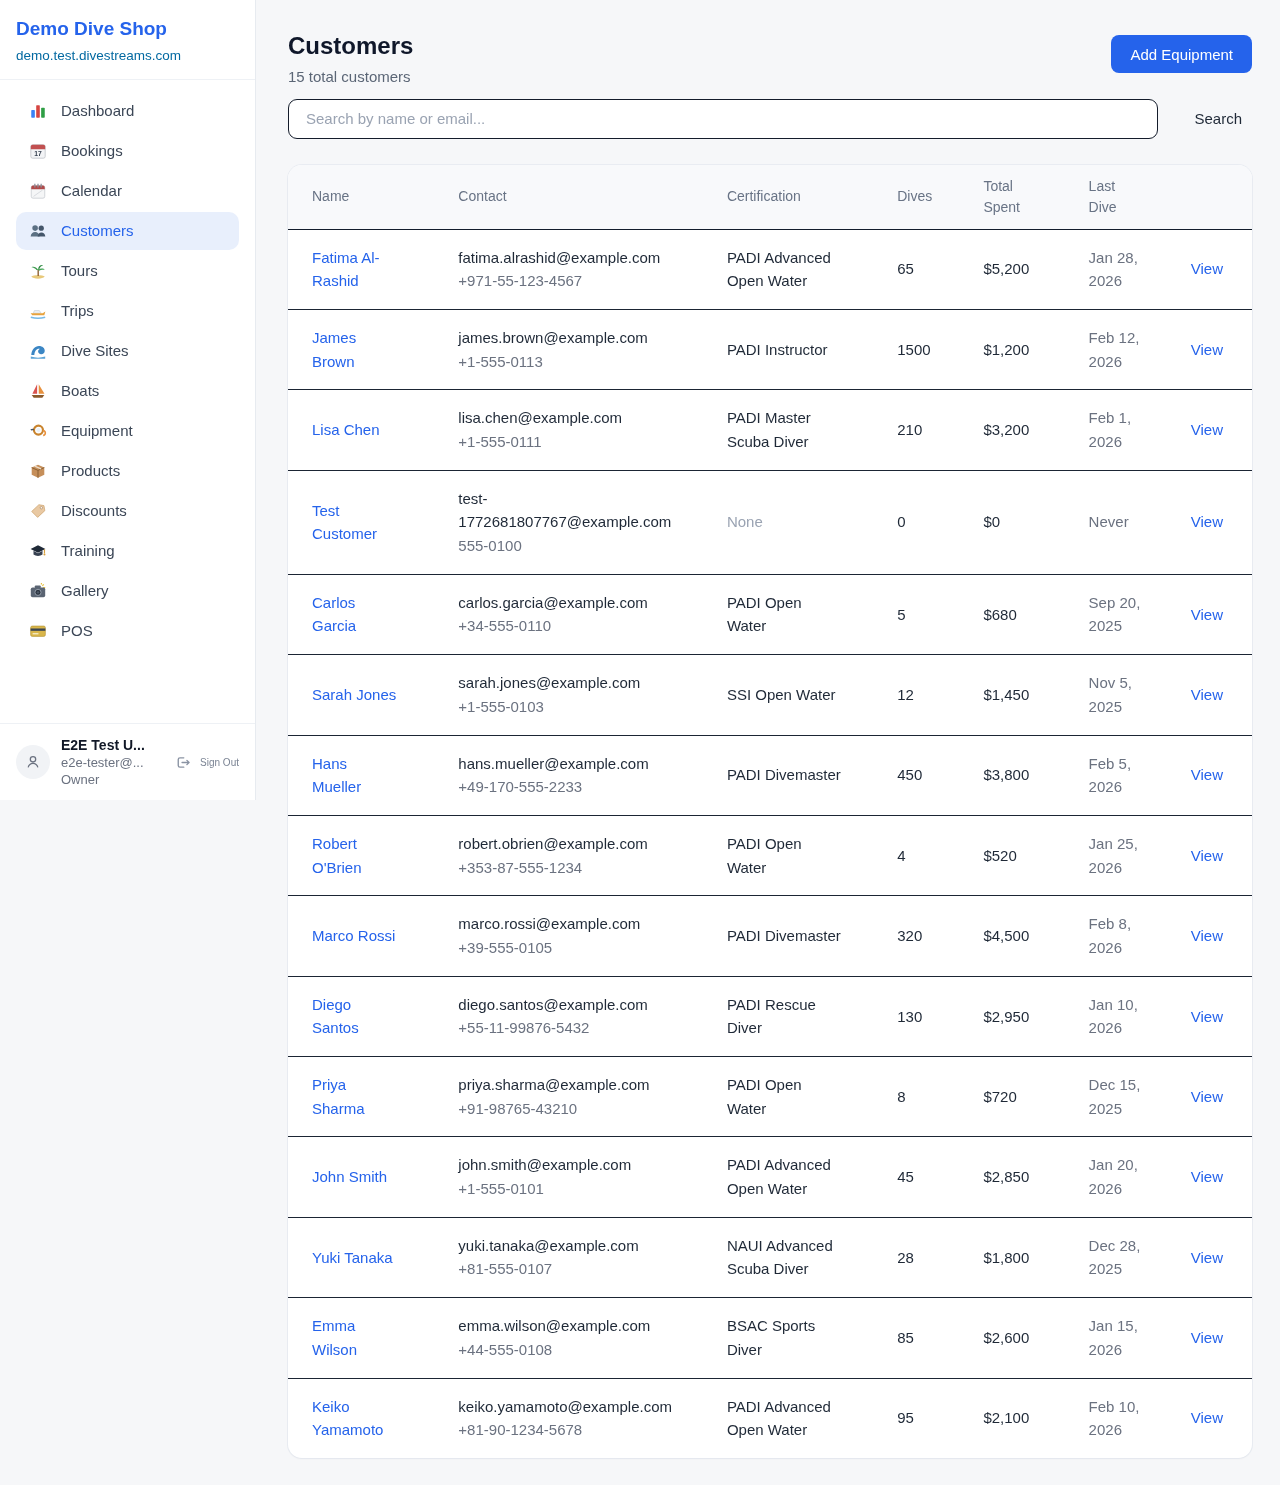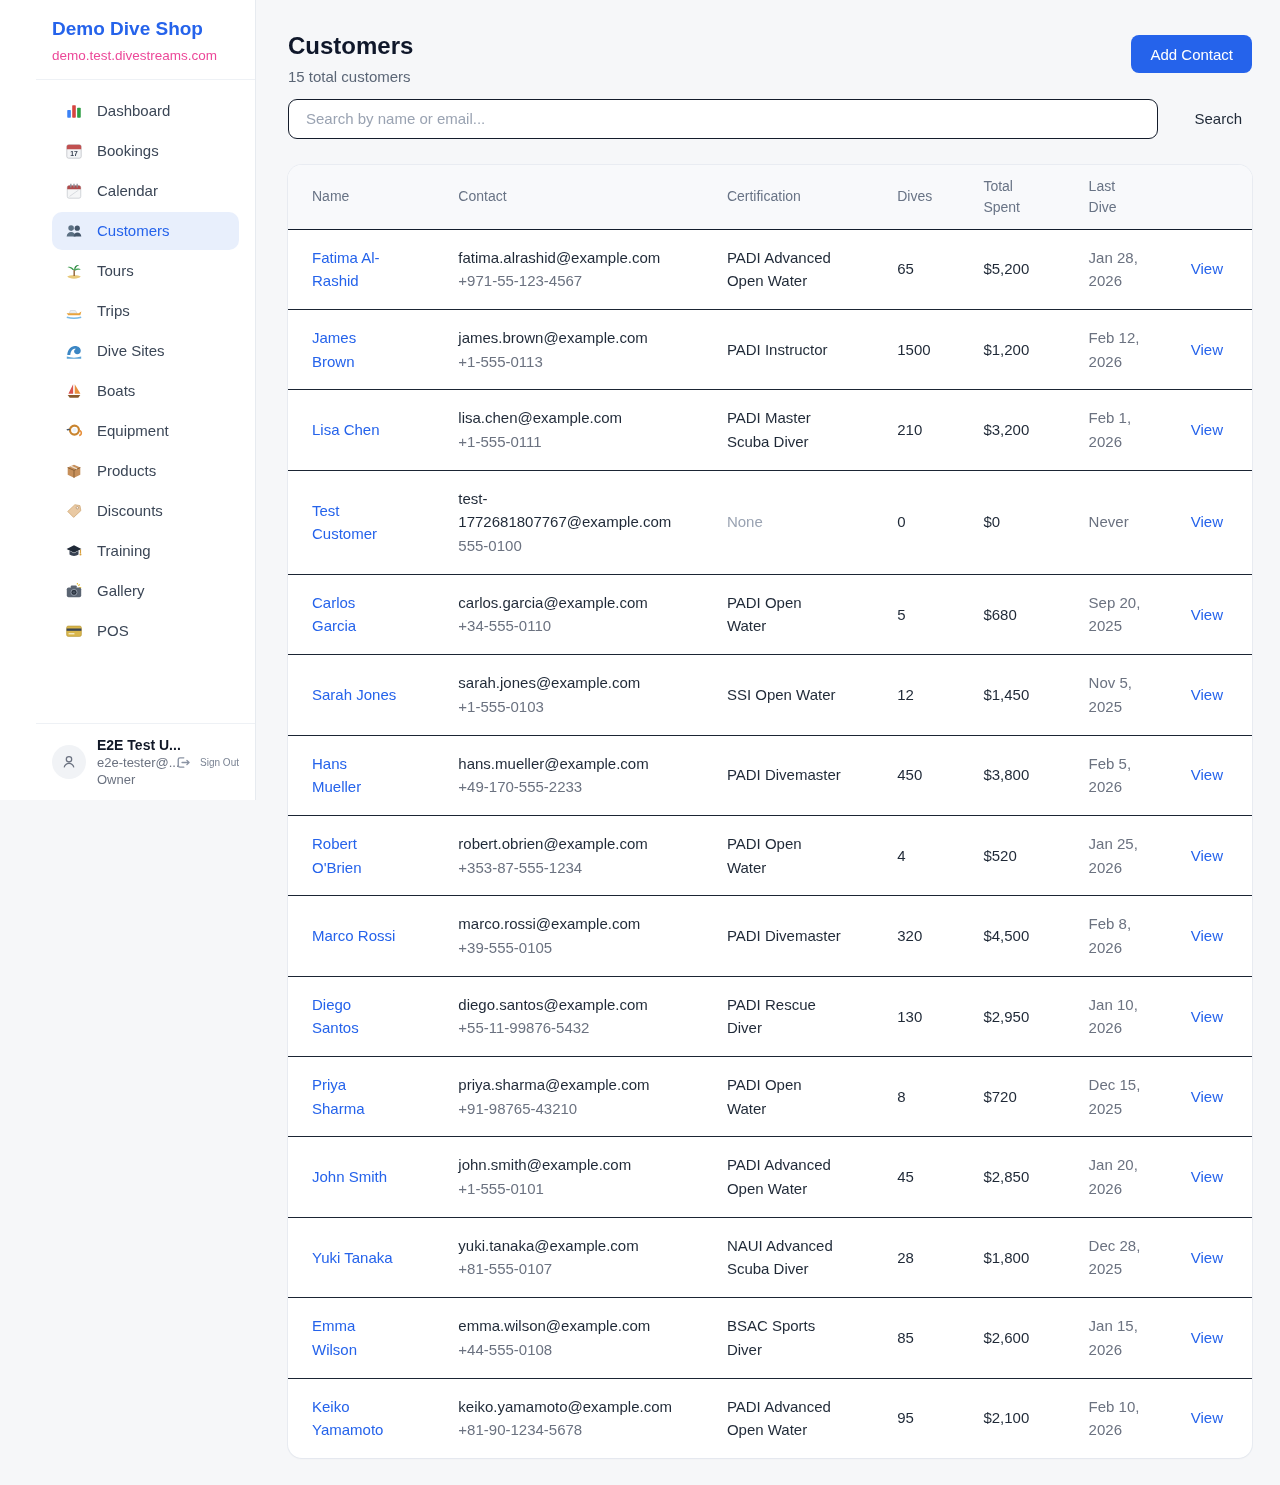--- a/index.html
+++ b/index.html
@@ -12,25 +12,24 @@
     color: #111827;
   }
   .layout { display: flex; align-items: flex-start; width: 1280px; }
 
   
   .sidebar {
     width: 256px; background: #ffffff;
     border-right: 1px solid #e7ebf0;
     display: flex; flex-direction: column;
     min-height: 800px;
-    padding-left: 36px;
   }
   .sidebar-header { padding: 18px 16px 16px; border-bottom: 1px solid #eef1f5; }
   .shop-name { color: #2563eb; font-size: 19px; font-weight: bold; line-height: 1.2; }
-  .shop-domain { color: #ec4899; font-size: 13.5px; margin-top: 7px; }
+  .shop-domain { color: #0369a1; font-size: 13.5px; margin-top: 7px; }
   .sidebar-nav { padding: 12px 16px 16px; flex: 1; }
   .nav-item {
     display: flex; align-items: center; gap: 13px;
     padding: 10px 12px; margin-bottom: 2px;
     border-radius: 10px; font-size: 15px; color: #3b4656; cursor: pointer;
   }
   .nav-item.active { background: #e8effc; color: #2563eb; }
   .icon { width: 20px; height: 18px; display: inline-flex; justify-content: center; align-items: center; flex: none; }
   .icon svg { width: 18px; height: 18px; display: block; }
   .sidebar-footer {
@@ -294,21 +293,21 @@
       </button>
     </div>
   </aside>
 
   <main class="main">
     <div class="main-header">
       <div>
         <div class="page-title">Customers</div>
         <div class="page-subtitle">15 total customers</div>
       </div>
-      <button class="add-btn">Add Contact</button>
+      <button class="add-btn">Add Equipment</button>
     </div>
 
     <div class="search-row">
       <input class="search-input" type="text" placeholder="Search by name or email..." style="">
       <button class="search-btn">Search</button>
     </div>
 
     <div class="table-card">
       <table>
         <colgroup>

